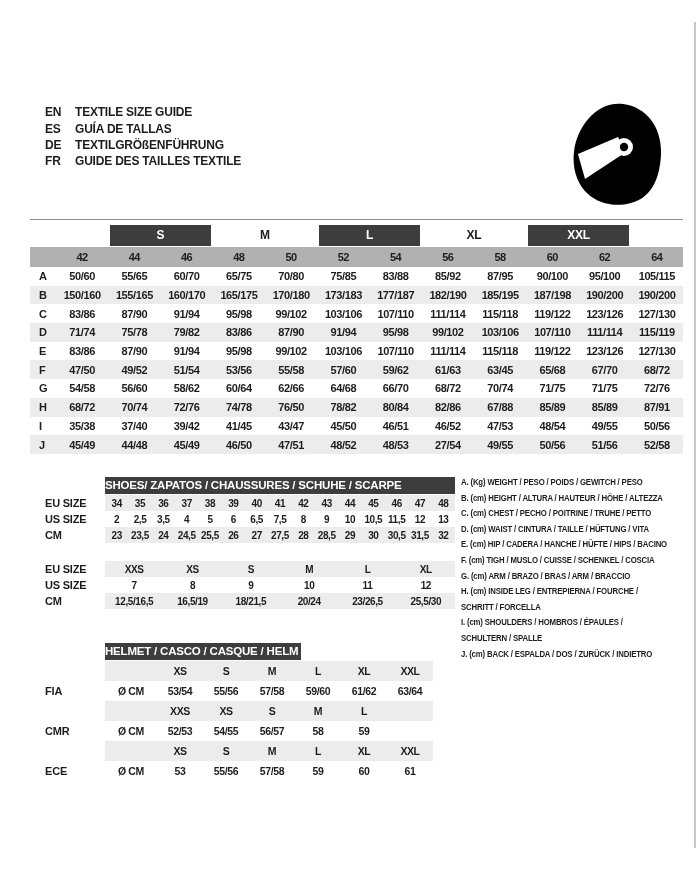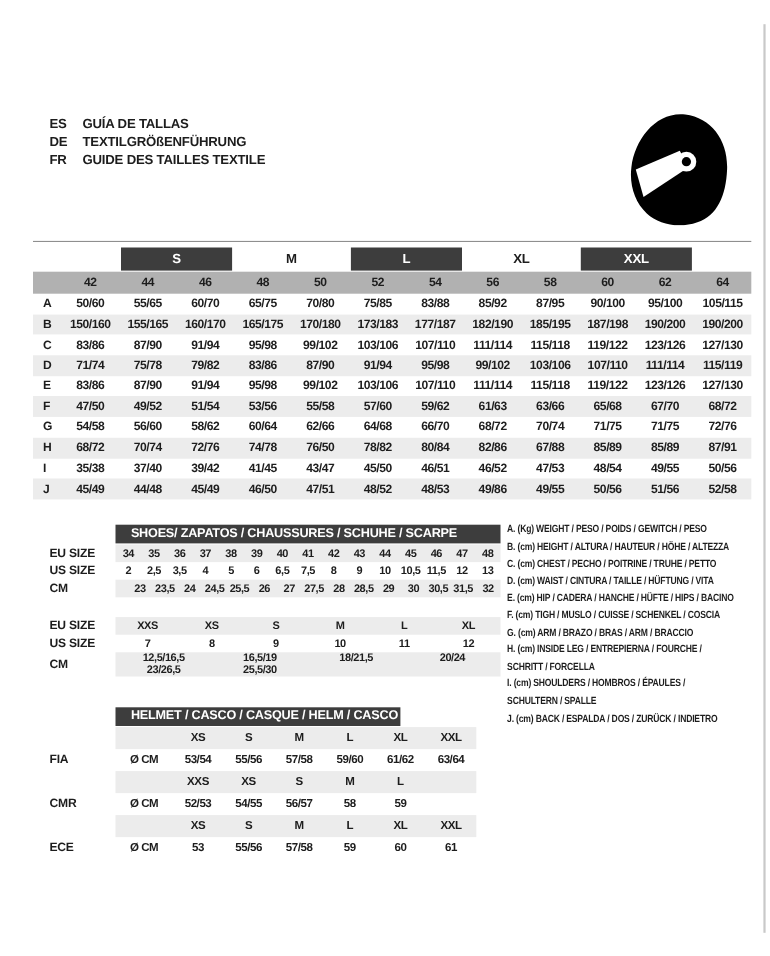--- a/index.html
+++ b/index.html
@@ -28,42 +28,46 @@
   .data-row { height:18.7px; }
   .data-row.stripe { background:var(--stripe); }
   .cell { text-align:center; font-weight:bold; font-size:11px; letter-spacing:-0.4px; white-space:nowrap; overflow:visible; }
   .cell.letter { text-align:left; padding-left:9px; }
   
   .sub { position:absolute; left:45px; width:420px; }
   #shoes  { top:477px; }
   #gloves { top:561px; }
   #helmet { top:643px; }
   .bar { margin-left:60px; background:var(--bar); color:#fff; font-weight:bold;
-         font-size:11.5px; height:17px; line-height:17px; padding-left:14px;
+         font-size:11.5px; height:17px; line-height:17px; padding-left:0;
          letter-spacing:-0.2px; white-space:nowrap; margin-bottom:1px; }
   #shoes .bar, #gloves .bar { width:350px; }
-  #helmet .bar { width:259px; }
+  #helmet .bar { width:196px; }
   .s-row { display:grid; grid-template-columns:60px 350px; height:16px; align-items:center; }
   .s-label { font-weight:bold; font-size:11px; letter-spacing:-0.2px; }
   .s-values { display:grid; height:100%; align-items:center; }
   .stripe-bg { background:var(--stripe); }
   .s-cell { text-align:center; font-weight:bold; font-size:10px; letter-spacing:-0.4px; white-space:nowrap; }
   .h-row { display:grid; grid-template-columns:60px 328px; height:20px; align-items:center; }
   .h-values { display:grid; grid-template-columns:52px repeat(6,46px); height:100%; align-items:center; }
   .h-values .s-cell { font-size:10.5px; }
   
   .legend { position:absolute; left:461px; top:474px; width:232px; }
   .legend-line { font-weight:bold; font-size:9.5px; line-height:15.6px;
                  white-space:nowrap; transform:scaleX(0.82); transform-origin:0 50%;
                  letter-spacing:-0.2px; }
 </style>
 </head>
 <body style="--bar: #3d3d3d; --band: #b1b1b1; --stripe: #ececec; color: rgb(29, 29, 29);">
 
 <div class="lang-header">
+    <div class="lang-row">
+      <div class="lang-code">EN</div>
+      <div class="lang-title">TEXTILE SIZE GUIDE</div>
+    </div>
     <div class="lang-row">
       <div class="lang-code">ES</div>
       <div class="lang-title">GUÍA DE TALLAS</div>
     </div>
     <div class="lang-row">
       <div class="lang-code">DE</div>
       <div class="lang-title">TEXTILGRÖßENFÜHRUNG</div>
     </div>
     <div class="lang-row">
       <div class="lang-code">FR</div>
@@ -184,21 +188,21 @@
     <div class="t-row data-row stripe">
       <div class="cell letter">F</div>
       <div class="cell">47/50</div>
       <div class="cell">49/52</div>
       <div class="cell">51/54</div>
       <div class="cell">53/56</div>
       <div class="cell">55/58</div>
       <div class="cell">57/60</div>
       <div class="cell">59/62</div>
       <div class="cell">61/63</div>
-      <div class="cell">63/66</div>
+      <div class="cell">63/45</div>
       <div class="cell">65/68</div>
       <div class="cell">67/70</div>
       <div class="cell">68/72</div>
     </div>
     <div class="t-row data-row">
       <div class="cell letter">G</div>
       <div class="cell">54/58</div>
       <div class="cell">56/60</div>
       <div class="cell">58/62</div>
       <div class="cell">60/64</div>
@@ -243,21 +247,21 @@
     </div>
     <div class="t-row data-row stripe">
       <div class="cell letter">J</div>
       <div class="cell">45/49</div>
       <div class="cell">44/48</div>
       <div class="cell">45/49</div>
       <div class="cell">46/50</div>
       <div class="cell">47/51</div>
       <div class="cell">48/52</div>
       <div class="cell">48/53</div>
-      <div class="cell">49/86</div>
+      <div class="cell">27/54</div>
       <div class="cell">49/55</div>
       <div class="cell">50/56</div>
       <div class="cell">51/56</div>
       <div class="cell">52/58</div>
     </div>
   </div>
 
 <section class="sub" id="shoes">
   <div class="bar">SHOES/ ZAPATOS / CHAUSSURES / SCHUHE / SCARPE</div>
   <div>
@@ -296,21 +300,21 @@
           <div class="s-cell">9</div>
           <div class="s-cell">10</div>
           <div class="s-cell">10,5</div>
           <div class="s-cell">11,5</div>
           <div class="s-cell">12</div>
           <div class="s-cell">13</div>
         </div>
       </div>
       <div class="s-row">
         <div class="s-label">CM</div>
-        <div class="s-values stripe-bg" style="grid-template-columns: repeat(15, 1fr); padding-left: 11px;">
+        <div class="s-values stripe-bg" style="grid-template-columns: repeat(15, 1fr);">
           <div class="s-cell">23</div>
           <div class="s-cell">23,5</div>
           <div class="s-cell">24</div>
           <div class="s-cell">24,5</div>
           <div class="s-cell">25,5</div>
           <div class="s-cell">26</div>
           <div class="s-cell">27</div>
           <div class="s-cell">27,5</div>
           <div class="s-cell">28</div>
           <div class="s-cell">28,5</div>
@@ -343,21 +347,21 @@
           <div class="s-cell">7</div>
           <div class="s-cell">8</div>
           <div class="s-cell">9</div>
           <div class="s-cell">10</div>
           <div class="s-cell">11</div>
           <div class="s-cell">12</div>
         </div>
       </div>
       <div class="s-row">
         <div class="s-label">CM</div>
-        <div class="s-values stripe-bg" style="grid-template-columns: repeat(4, 1fr);">
+        <div class="s-values stripe-bg" style="grid-template-columns: repeat(6, 1fr);">
           <div class="s-cell">12,5/16,5</div>
           <div class="s-cell">16,5/19</div>
           <div class="s-cell">18/21,5</div>
           <div class="s-cell">20/24</div>
           <div class="s-cell">23/26,5</div>
           <div class="s-cell">25,5/30</div>
         </div>
       </div>
     </div>
 </section>

